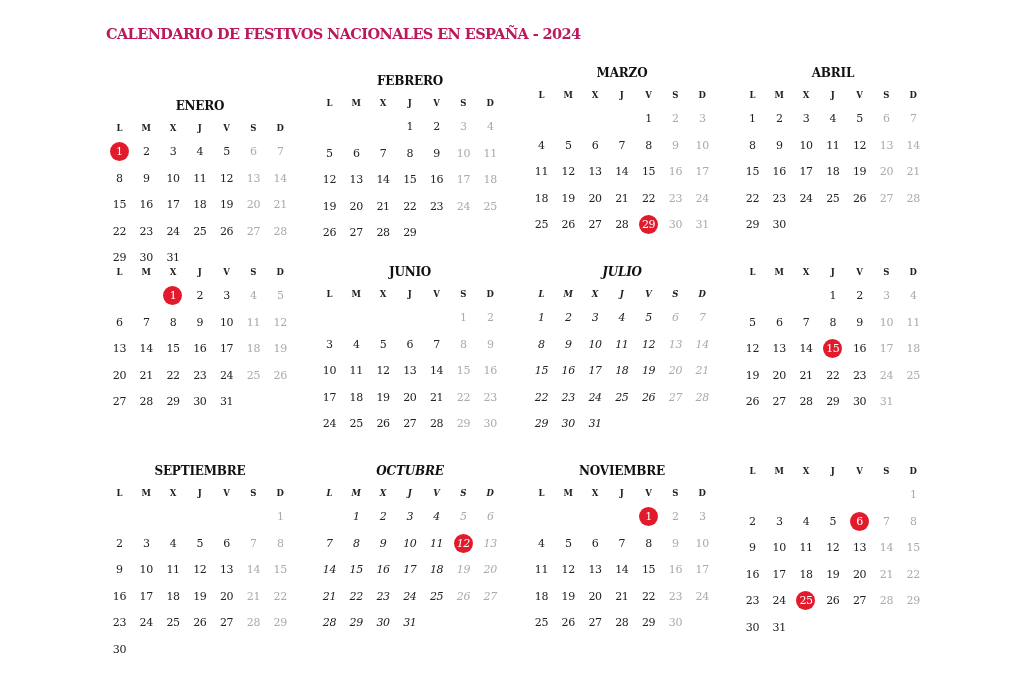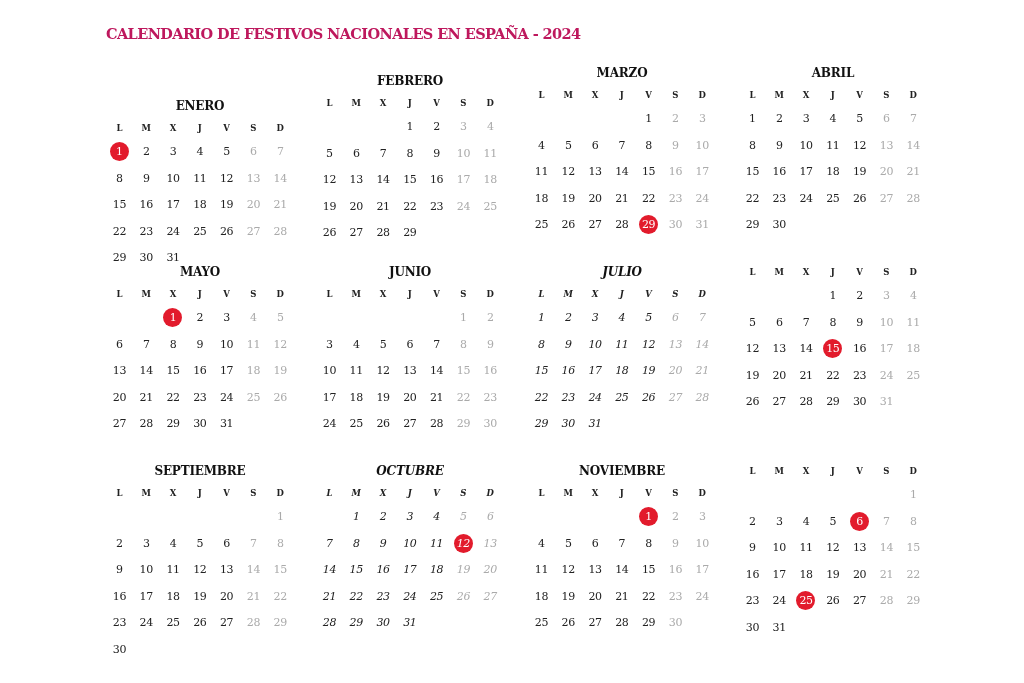--- a/index.html
+++ b/index.html
@@ -188,21 +188,20 @@
         <div class="day"><span>24</span></div>
         <div class="day"><span>25</span></div>
         <div class="day"><span>26</span></div>
         <div class="day we"><span>27</span></div>
         <div class="day we"><span>28</span></div>
         <div class="day"><span>29</span></div>
         <div class="day"><span>30</span></div>
       </div>
     </div>
     <div class="month" style="left: 106px; top: 261px;">
-      <div class="mname">MAYO</div>
       <div class="grid">
         <div class="wd">L</div>
         <div class="wd">M</div>
         <div class="wd">X</div>
         <div class="wd">J</div>
         <div class="wd">V</div>
         <div class="wd">S</div>
         <div class="wd">D</div>
         <div class="day"></div>
         <div class="day"></div>

